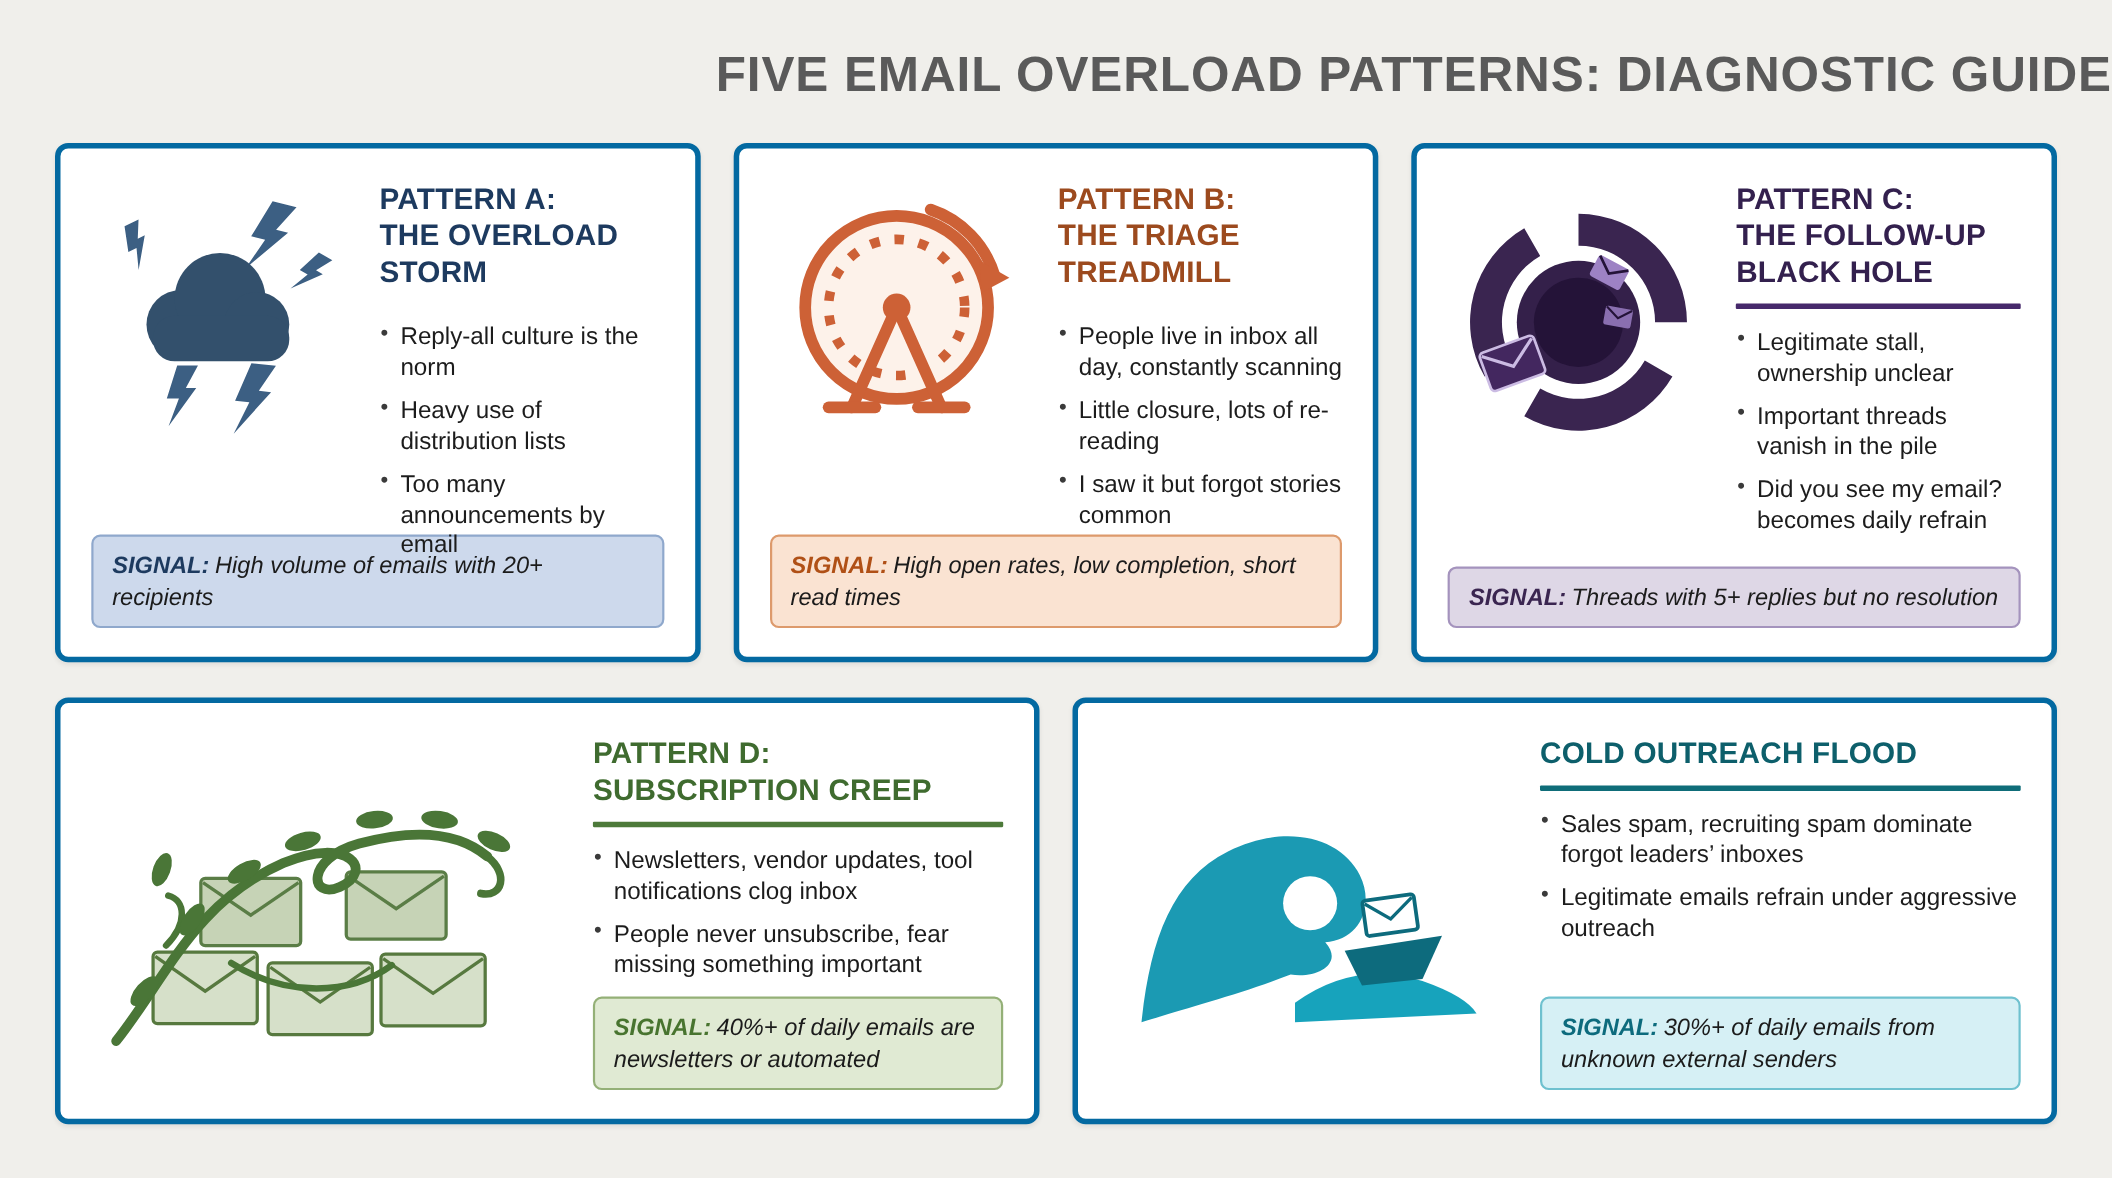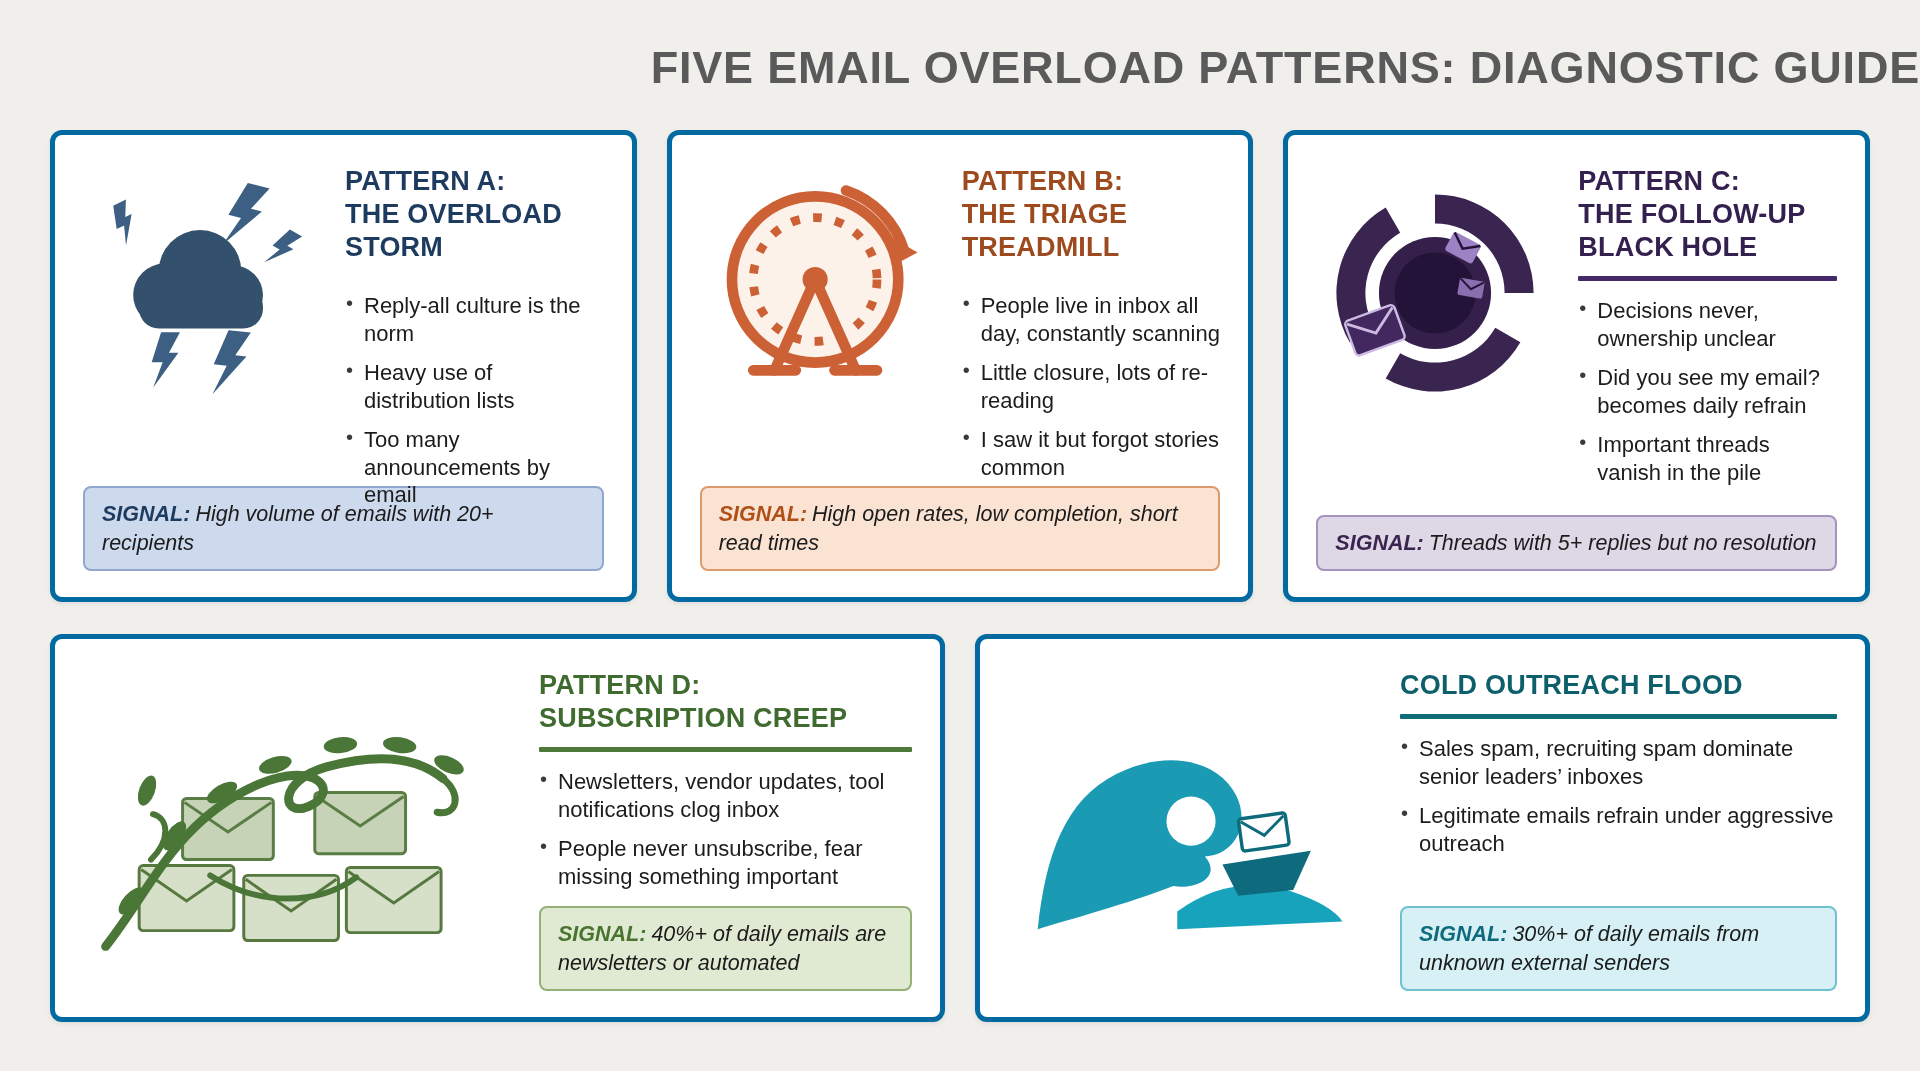--- a/index.html
+++ b/index.html
@@ -185,23 +185,23 @@
             </g>
           </svg>
         </div>
         <div class="text-col">
           <h2 class="card-title">
             <span class="title-line">PATTERN C:</span>
             <span>THE FOLLOW-UP BLACK HOLE</span>
           </h2>
           <div class="title-underline"></div>
           <ul class="bullets">
-            <li>Decisions never, ownership unclear</li>
+            <li>Legitimate stall, ownership unclear</li>
+            <li>Important threads vanish in the pile</li>
             <li>Did you see my email? becomes daily refrain</li>
-            <li>Important threads vanish in the pile</li>
           </ul>
         </div>
       </div>
       <div class="signal">
         <span class="signal-label">SIGNAL:</span><span class="signal-text">Threads with 5+ replies but no resolution</span>
       </div>
     </section>
   </div>
 
   <div class="row row-bottom">
@@ -276,21 +276,21 @@
               <path d="M2 3 L24 20 L46 3" stroke="#0d6b7d" stroke-width="3" fill="none"></path>
             </g>
           </svg>
         </div>
         <div class="text-col">
           <h2 class="card-title">
             <span>COLD OUTREACH FLOOD</span>
           </h2>
           <div class="title-underline"></div>
           <ul class="bullets">
-            <li>Sales spam, recruiting spam dominate senior leaders’ inboxes</li>
+            <li>Sales spam, recruiting spam dominate forgot leaders’ inboxes</li>
             <li>Legitimate emails refrain under aggressive outreach</li>
           </ul>
           <div class="signal">
             <span class="signal-label">SIGNAL:</span><span class="signal-text">30%+ of daily emails from unknown external senders</span>
           </div>
         </div>
       </div>
     </section>
   </div>
 </div>

